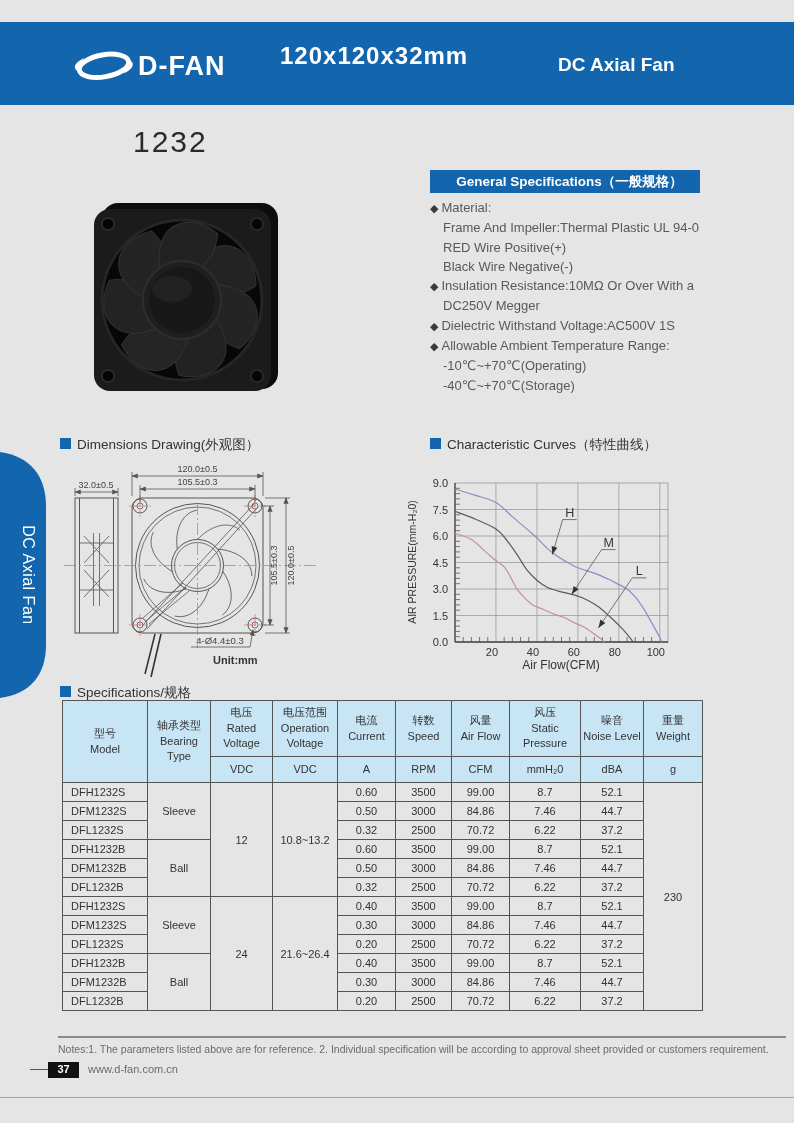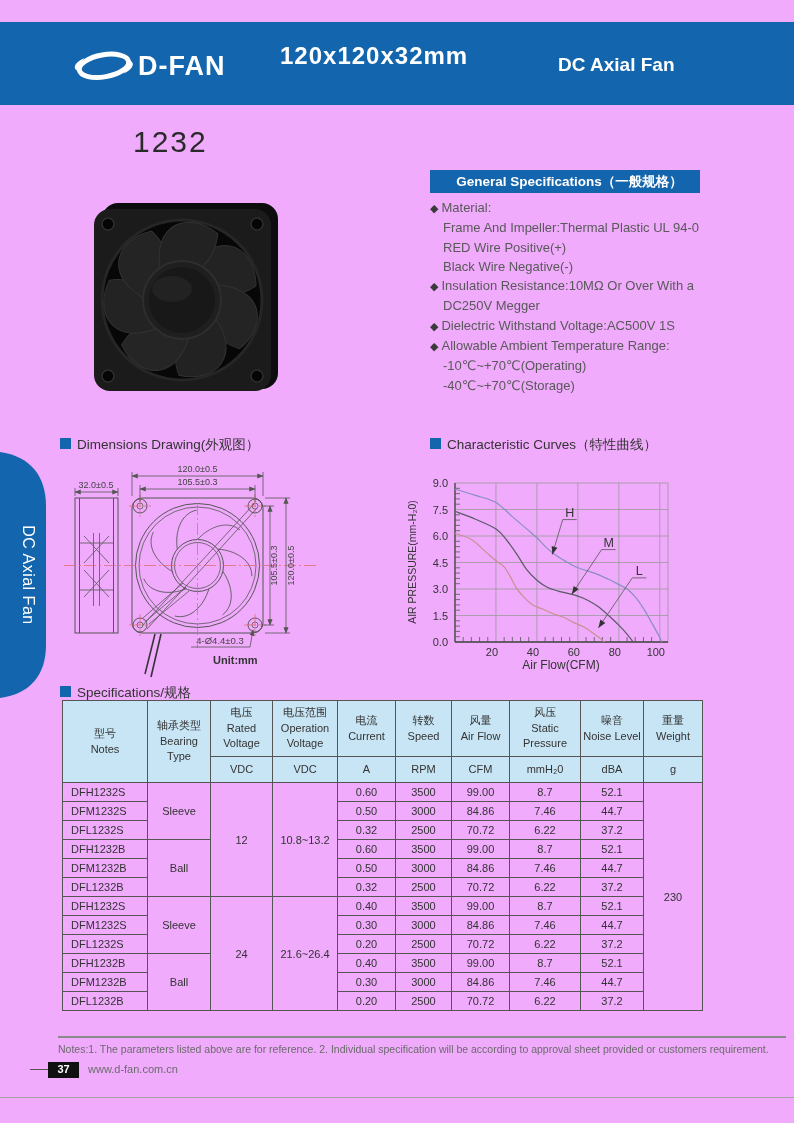--- a/index.html
+++ b/index.html
@@ -1,17 +1,17 @@
 <!DOCTYPE html>
 <html><head>
 <meta charset="utf-8">
 <style>
   * { margin:0; padding:0; box-sizing:border-box; }
   body { background:#ffffff; font-family:"Liberation Sans","DejaVu Sans",sans-serif; }
-  .page { position:relative; width:794px; height:1123px; background:#f0abfc; overflow:hidden; }
+  .page { position:relative; width:794px; height:1123px; background:#e5e5e5; overflow:hidden; }
 
   
   .band { position:absolute; left:0; top:22px; width:794px; height:83px; background:#1365ad; }
   .logo-wrap { position:absolute; left:70px; top:24px; width:230px; height:40px; display:flex; align-items:center; }
   .brand-text { color:#fff; font-size:27px; font-weight:bold; letter-spacing:1px; margin-left:2px; }
   .size-title { position:absolute; left:280px; top:20px; color:#fff; font-size:24px; font-weight:bold; letter-spacing:1px; }
   .type-label { position:absolute; left:558px; top:32px; color:#fff; font-size:19px; font-weight:bold; }
 
   
   .side-tab { position:absolute; left:0; top:430px; }
@@ -343,21 +343,21 @@
         <col style="width:56px">
         <col style="width:58px">
         <col style="width:71px">
       <col style="width:63px">
         <col style="width:59px">
     </colgroup>
     <thead>
         <tr>
           <th rowspan="2">
             <div>型号</div>
-            <div>Notes</div>
+            <div>Model</div>
           </th>
           <th rowspan="2">
             <div>轴承类型</div>
             <div>Bearing Type</div>
           </th>
           <th>
             <div>电压</div>
             <div>Rated Voltage</div>
           </th>
           <th>

